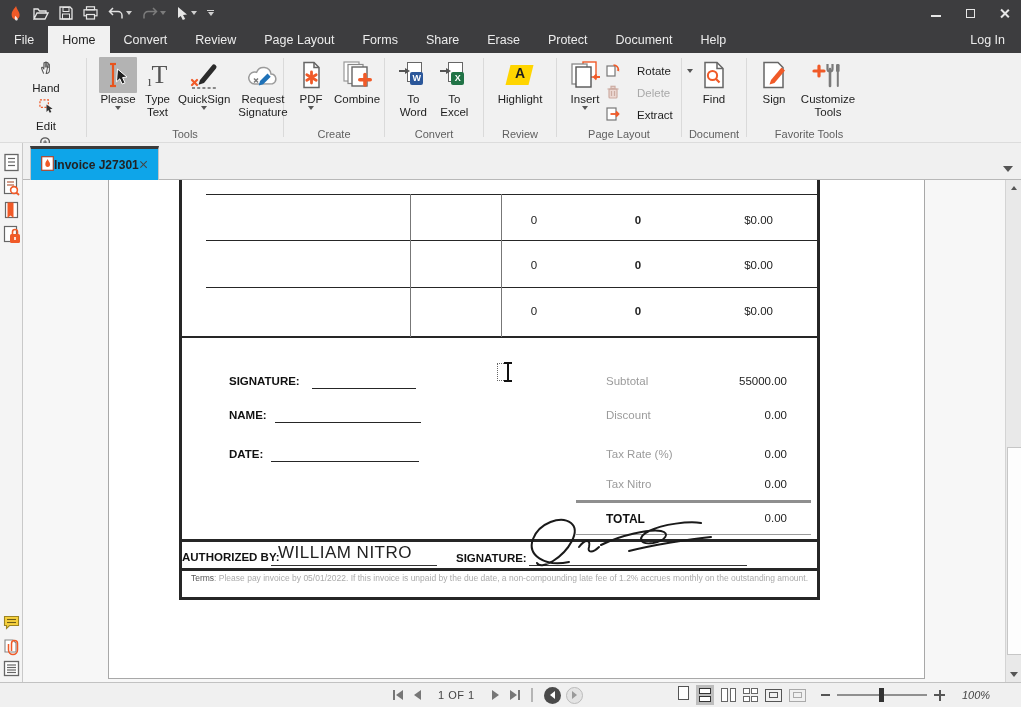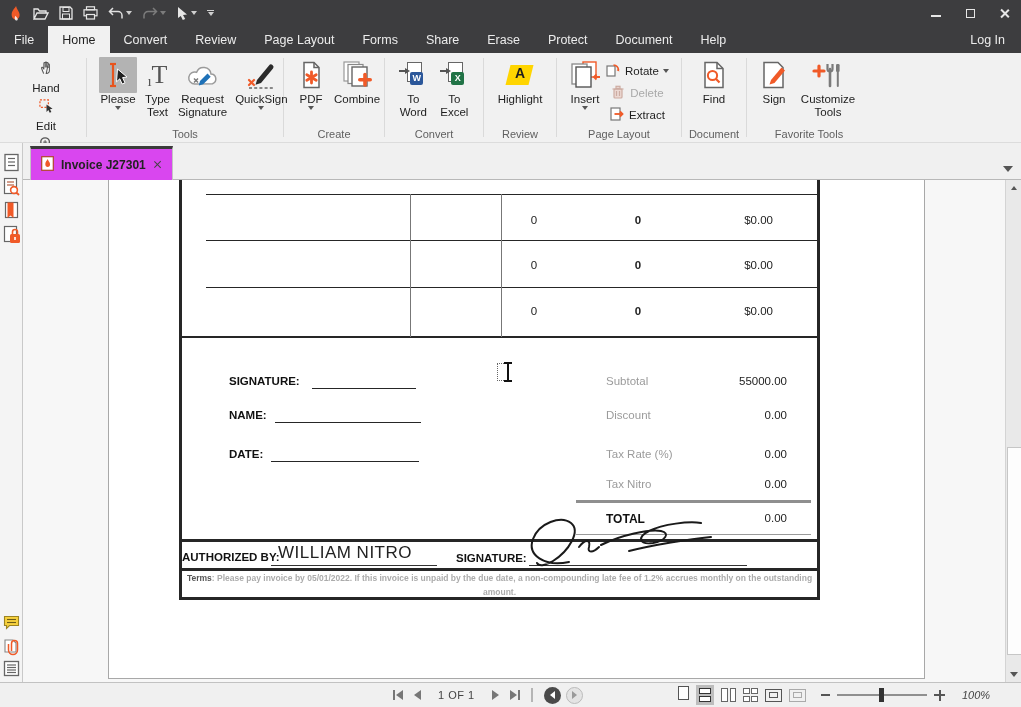--- a/index.html
+++ b/index.html
@@ -37,38 +37,38 @@
   .ribbon { position:absolute; left:0; top:53px; width:1021px; height:90px; background:#f1f1f1; border-bottom:1px solid #dcdcdc; display:flex; }
   .rnav { width:86px; padding:7px 2px 0 8px; display:flex; flex-direction:column; gap:4px; }
   .rnav-item { display:flex; align-items:center; gap:5px; font-size:11.5px; color:#222;flex-direction:column; }
   .rdiv { width:1px; background:#dadada; margin:5px 0 5px 0; }
   .rgroup { position:relative; display:flex; align-items:flex-start; padding:3px 8px 16px 8px; }
   .rglabel { position:absolute; bottom:2px; left:0; right:0; text-align:center; font-size:11px; color:#5f5f5f; }
   .rbtn { display:flex; flex-direction:column; align-items:center; padding:1px 4px; font-size:11.5px; color:#1e1e1e; line-height:1.15; text-align:center; }
   .rbtn .icon { height:36px; display:flex; align-items:center; justify-content:center; }
   .icon-hl { background:#b3b3b3; width:38px; border-radius:1px; }
   .plcol { display:flex; flex-direction:column; justify-content:flex-start; gap:1px; padding-top:4px; }
-  .plrow { display:flex; align-items:center; gap:4px; font-size:11.5px; color:#1e1e1e; height:21px;justify-content:center; }
+  .plrow { display:flex; align-items:center; gap:16px; font-size:11.5px; color:#1e1e1e; height:21px; }
   .plrow.disabled { color:#a9a9a9; }
   .ribbon-collapse { position:absolute; right:10px; top:127px; }
   .chev-up { display:block; width:7px; height:7px; border-top:2px solid #666; border-left:2px solid #666; transform:rotate(45deg); }
 
   .typetext { font-family:"Liberation Serif", serif; color:#555; display:flex; align-items:flex-end; }
   .hl-icon { position:relative; width:30px; height:26px; }
   .hl-bg { position:absolute; left:3px; top:3px; width:23px; height:20px; background:#ffd500; transform:skewX(-14deg); }
   .hl-a { position:absolute; left:0; top:3px; width:30px; text-align:center; font-weight:bold; font-size:14px; color:#1e1e1e; }
   .conv { position:relative; width:30px; height:30px; }
   .conv .pg { position:absolute; left:9px; top:2px; width:15px; height:20px; background:#fff; border:1.5px solid #666; }
   .conv .arr { position:absolute; left:1px; top:10px; width:7px; height:2px; background:#555; }
   .conv .arrh { position:absolute; left:7px; top:7.5px; width:0; height:0; border-top:3.5px solid transparent; border-bottom:3.5px solid transparent; border-left:5px solid #555; }
   .badge { position:absolute; left:12px; top:12px; width:13px; height:13px; color:#fff; font-size:9px; font-weight:bold; display:flex; align-items:center; justify-content:center; border-radius:2px; }
 
   
   .tabbar { position:absolute; left:23px; top:143px; width:998px; height:37px; background:#f0f0f0; border-bottom:1px solid #b8b8b8; }
-  .doctab { position:absolute; left:7px; top:3px; height:34px; background:#d946ef; border:1px solid #c4c4c4; border-bottom:none; border-top:3px solid #3a3a3a; display:flex; align-items:center; gap:7px; padding:0 10px; font-size:12px; font-weight:bold; color:#222; }
+  .doctab { position:absolute; left:7px; top:3px; height:34px; background:#0ea5e9; border:1px solid #c4c4c4; border-bottom:none; border-top:3px solid #3a3a3a; display:flex; align-items:center; gap:0; padding:0 10px; font-size:12px; font-weight:bold; color:#222; }
   .tab-x { position:relative; width:9px; height:9px; }
   .tab-x i { position:absolute; left:4px; top:0; width:1.4px; height:9px; background:#444; }
   .tab-x i:first-child { transform:rotate(45deg); } .tab-x i:last-child { transform:rotate(-45deg); }
   .tab-drop { position:absolute; right:8px; top:15px; }
 
   .sidebar { position:absolute; left:0; top:143px; width:23px; height:539px; background:#f4f4f4; border-right:1px solid #c9c9c9; }
   .sb-ic { position:absolute; left:3px; }
 
   .canvas { position:absolute; left:23px; top:180px; width:982px; height:502px; background:#f7f7f7; overflow:hidden; }
   .page { position:absolute; left:85px; top:-1px; width:817px; height:500px; background:#fff; border:1px solid #a8a8a8; border-top:none; }
@@ -251,44 +251,44 @@
         <span class="icon">
           <span class="typetext">
               <span style="font-size:15px;">ı</span>
               <span style="font-size:26px;">T</span>
             </span>
         </span>
         <span>Type Text</span>
       </div>
       <div class="rbtn">
         <span class="icon">
+          <svg width="32" height="30" viewBox="0 0 32 30">
+              <path d="M12 20 L24 5.5 a2.5 2.5 0 0 1 4 3 L16 23 l-5.5 1.8 z" fill="#2b2b2b"></path>
+              <g stroke="#f05a28" stroke-width="2.2" stroke-linecap="round">
+                <line x1="4" y1="20" x2="9" y2="25"></line>
+                <line x1="9" y1="20" x2="4" y2="25"></line>
+              </g>
+              <line x1="4" y1="28" x2="28" y2="28" stroke="#666" stroke-width="1.4" stroke-dasharray="3 2.2"></line>
+            </svg>
+        </span>
+        <span>QuickSign</span>
+        <span class="tri-d dark"></span>
+      </div>
+      <div class="rbtn">
+        <span class="icon">
           <svg width="36" height="30" viewBox="0 0 36 30">
               <path d="M10 24 a6 6 0 1 1 1.6-11.7 A7.5 7.5 0 0 1 26 14 a5 5 0 0 1 1.5 9.7 z" fill="#fff" stroke="#9a9a9a" stroke-width="1.5"></path>
               <g stroke="#777" stroke-width="1.5">
                 <line x1="9" y1="18.5" x2="13" y2="22.5"></line>
                 <line x1="13" y1="18.5" x2="9" y2="22.5"></line>
               </g>
               <path d="M15 21 l7.5-7.5 3.2 3.2 -7.5 7.5 -4.4 1.2 z" fill="#1f72b8"></path>
             </svg>
         </span>
         <span>Request Signature</span>
-      </div>
-      <div class="rbtn">
-        <span class="icon">
-          <svg width="32" height="30" viewBox="0 0 32 30">
-              <path d="M12 20 L24 5.5 a2.5 2.5 0 0 1 4 3 L16 23 l-5.5 1.8 z" fill="#2b2b2b"></path>
-              <g stroke="#f05a28" stroke-width="2.2" stroke-linecap="round">
-                <line x1="4" y1="20" x2="9" y2="25"></line>
-                <line x1="9" y1="20" x2="4" y2="25"></line>
-              </g>
-              <line x1="4" y1="28" x2="28" y2="28" stroke="#666" stroke-width="1.4" stroke-dasharray="3 2.2"></line>
-            </svg>
-        </span>
-        <span>QuickSign</span>
-        <span class="tri-d dark"></span>
       </div>
       <span class="rglabel">Tools</span>
     </div>
 
     <div class="rdiv"></div>
 
     <div class="rgroup" style="width:100px;">
       <div class="rbtn">
         <span class="icon">
           <svg width="30" height="30" viewBox="0 0 30 30">
@@ -597,21 +597,21 @@
       <span class="abs" style="left:169px; top:364px; font-size:17px; letter-spacing:0.5px; color:#222;">WILLIAM NITRO</span>
       <span class="ln" style="left:162px; top:386px; width:166px; height:1.2px; background:#333;"></span>
       <span class="inv-txt lbl-b" style="left:347px; top:373px;">SIGNATURE:</span>
       <span class="ln" style="left:420px; top:386px; width:218px; height:1.2px; background:#333;"></span>
       <span class="abs" style="left:400px; top:328px; width:245px; height:62px;">
         <svg width="245" height="62" viewBox="0 0 245 62">
             <path d="M60 55 C35 60 18 48 24 32 C30 16 52 8 62 16 C72 24 60 44 44 54 C38 58 30 60 28 56 M70 40 c6-8 12-8 10 0 c-2 6 4 6 10 0 M92 38 c20-10 48-16 60-14 c10 2 4 10-8 12 c-14 2-16-6-4-12 c14-7 40-10 52-8 M120 44 c24-6 60-12 82-14" fill="none" stroke="#1a1a1a" stroke-width="2" stroke-linecap="round"></path>
           </svg>
       </span>
 
-      <span class="abs" style="left:72px; top:392px; width:637px; text-align:center; font-size:8.5px; font-weight:bold; color:#ababab; line-height:1.65;">
+      <span class="abs" style="left:72px; top:392px; width:637px; text-align:center; font-size:8.5px; font-weight:normal; color:#ababab; line-height:1.65;">
         <span style="color:#555;">Terms</span><span>: Please pay invoice by 05/01/2022. If this invoice is unpaid by the due date, a non-compounding late fee of 1.2% accrues monthly on the outstanding amount.</span>
       </span>
       <span class="ln" style="left:70px; top:418px; width:640px; height:2.5px;"></span>
 
     </div>
   </div>
 
   <span class="cursor-box"></span>
   <span class="ibeam">
       <span class="h" style="top:0;"></span>

